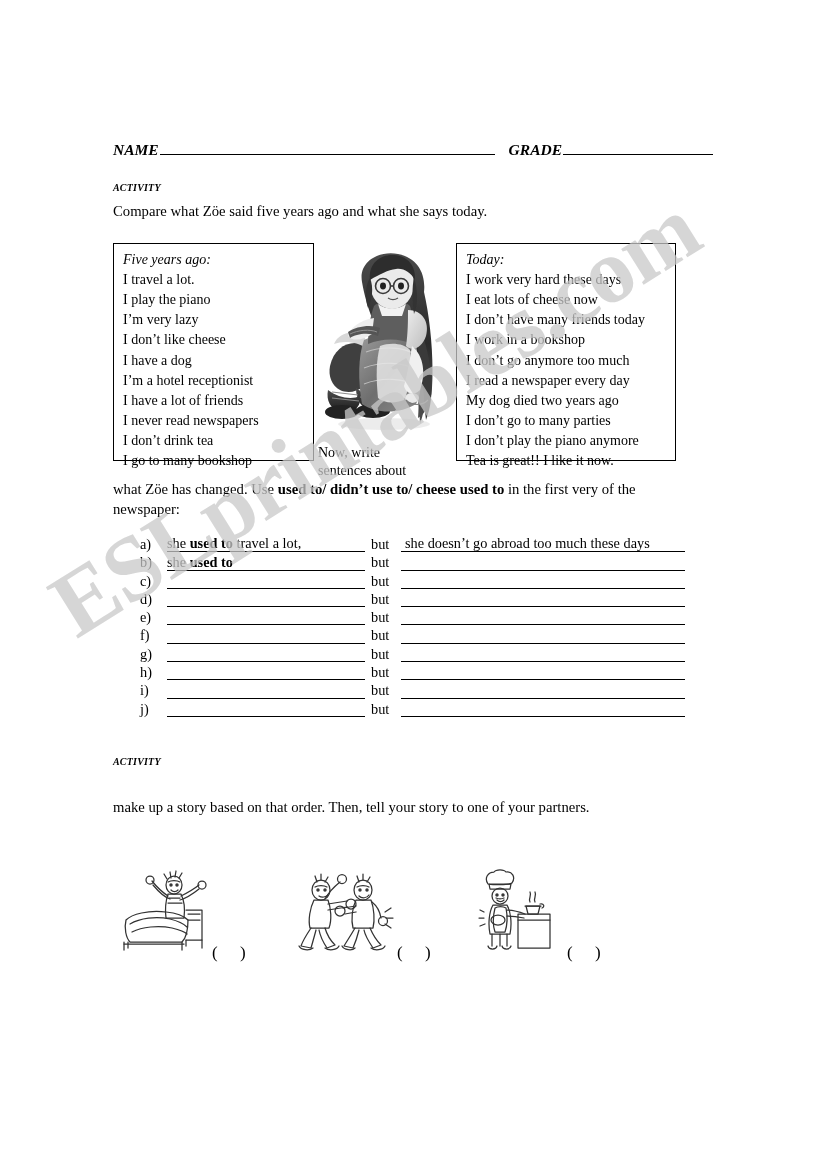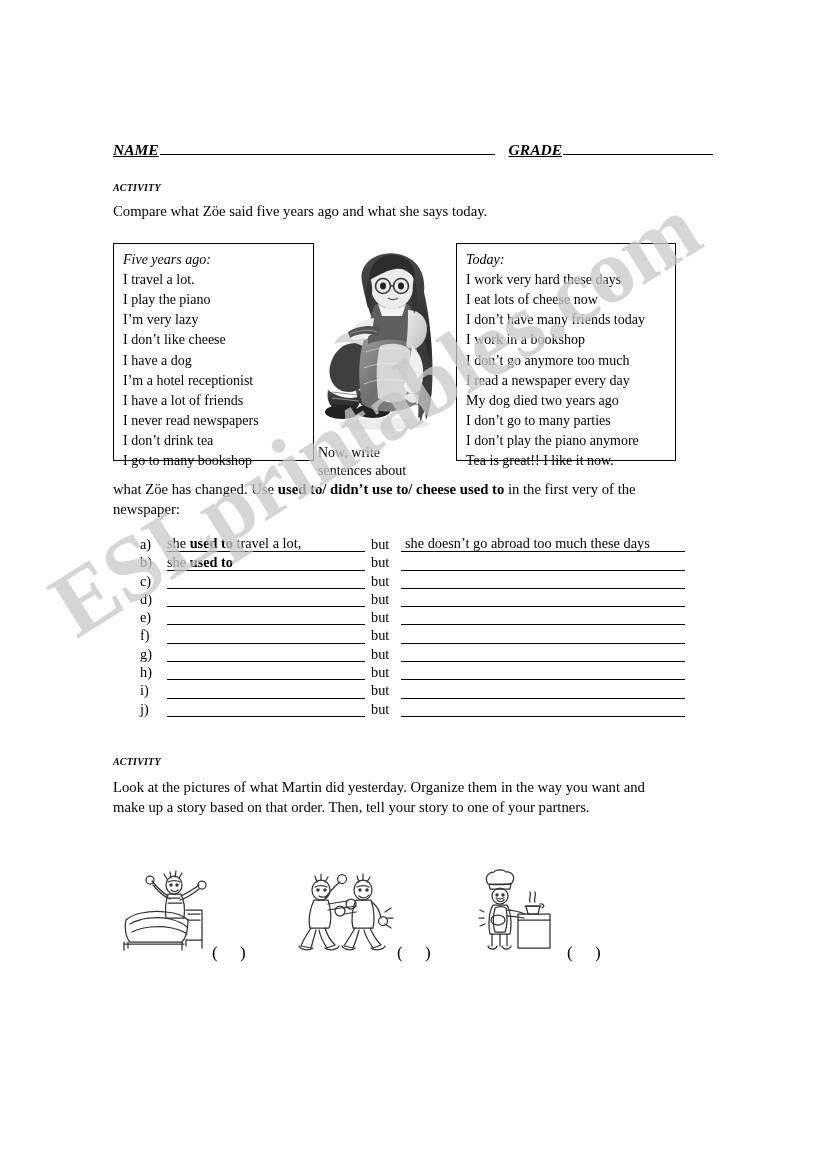--- a/index.html
+++ b/index.html
@@ -48,21 +48,20 @@
   .hdr-row {
     position: absolute;
     left: 113px;
     top: 140px;
     width: 600px;
     display: flex;
     align-items: baseline;
     font-style: italic;
     font-weight: bold;
     font-size: 15.5px;
-    text-decoration: underline;
   }
   .hdr-label { white-space: nowrap; }
   .rule {
     flex: 1 1 auto;
     border-bottom: 1.4px solid #000;
     height: 0.9em;
     margin-left: 1px;
   }
   .rule.grade-rule { flex: 0 0 150px; }
   .hdr-gap { width: 14px; }
@@ -401,21 +400,20 @@
       <span class="ans-letter">j)</span>
       <span class="ans-left"></span>
       <span class="ans-but">but</span>
       <span class="ans-right"></span>
     </div>
 
   </div>
 
   <div class="activity-heading" style="left:113px; top:756px;">ACTIVITY</div>
 
-  <div class="para" style="left:113px; top:777px; width:600px;">Look at the pictures of what Martin did yesterday. Organize them in the way you want and</div>
   <div class="para" style="left:113px; top:797px; width:600px;">make up a story based on that order. Then, tell your story to one of your partners.</div>
 
   <div class="pic" style="left:118px; top:868px;">
     <svg width="105" height="85" viewBox="0 0 105 85" xmlns="http://www.w3.org/2000/svg" fill="none" stroke="#333333" stroke-width="1.25" stroke-linecap="round" stroke-linejoin="round">
 
       <path d="M53 10 L52 4 M57 9 L58 3 M61 10 L64 5 M49 11 L46 6"></path>
 
       <ellipse cx="56" cy="17" rx="8" ry="9"></ellipse>
       <path d="M50 14 C53 12 59 12 62 14"></path>
       <circle cx="53" cy="17" r="1.1" fill="#333333"></circle>

